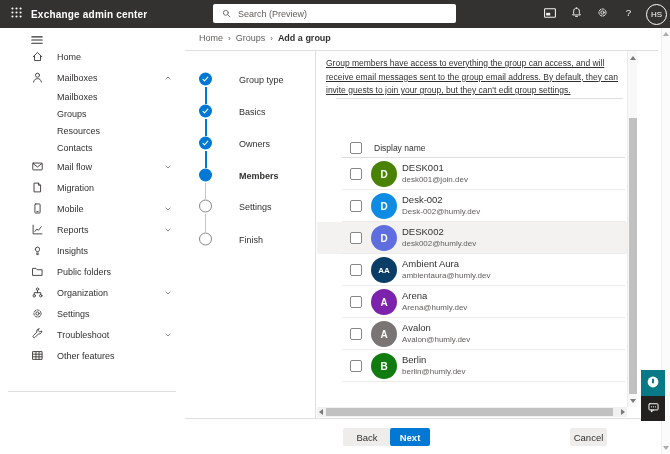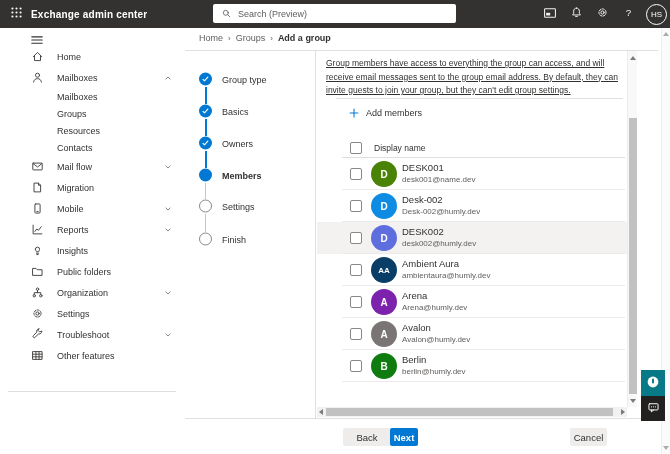--- a/index.html
+++ b/index.html
@@ -34,21 +34,21 @@
 
   
   .breadcrumb { position:absolute; left:199px; top:31px; height:14px; display:flex; align-items:center; gap:5px; z-index:4; }
   .crumb { font-size:9px; color:#605e5c; cursor:pointer; }
   .crumb.last { color:#323130; font-weight:700; cursor:default; }
   .crumb-sep { font-size:8px; color:#605e5c; }
 
   
   .card { position:absolute; left:185px; top:50px; width:473px; height:369px; background:#fff; border-top:1px solid #e1dfdd; border-bottom:1px solid #e1dfdd; z-index:3; }
   .stepper { position:absolute; left:0; top:0; bottom:0; width:131px; border-right:1px solid #e1dfdd; }
-  .step { position:absolute; left:0; display:flex; align-items:center; gap:10px; transform:translateY(-50%); cursor:pointer; }
+  .step { position:absolute; left:0; display:flex; align-items:center; gap:27px; transform:translateY(-50%); cursor:pointer; }
   .step-circle { width:13px; height:13px; border-radius:50%; margin-left:14px; display:flex; align-items:center; justify-content:center; flex-shrink:0; background:#fff; }
   .step-circle.done, .step-circle.current { background:#0078d4; }
   .step-circle.upcoming { border:1px solid #8a8886; }
   .step-label { font-size:9px; color:#323130; white-space:nowrap; }
   .step-label.current { font-weight:700; }
   .step-seg { position:absolute; left:19.5px; width:2px; }
   .step-seg.blue { background:#0078d4; }
   .step-seg.gray { background:#c8c6c4; width:1px; margin-left:.5px; }
 
   
@@ -84,21 +84,21 @@
   .arr-down  { border-left:3px solid transparent; border-right:3px solid transparent; border-top:4px solid #7a7a7a; }
   .arr-left  { border-top:3px solid transparent; border-bottom:3px solid transparent; border-right:4px solid #7a7a7a; }
   .arr-right { border-top:3px solid transparent; border-bottom:3px solid transparent; border-left:4px solid #7a7a7a; }
   .pagescroll { position:absolute; right:0; top:28px; width:9px; bottom:0; background:#fbfbfb; border-left:1px solid #eeeeee; z-index:20; }
 
   
   .btn { position:absolute; top:428px; height:18px; border:none; border-radius:2px; font-family:"Liberation Sans", sans-serif; font-size:9.5px; display:flex; align-items:center; justify-content:center; cursor:pointer; z-index:4; }
   .btn.sec { background:#efedec; color:#323130; }
   .btn.pri { background:#0078d4; color:#fff; font-weight:700; }
   #btn-back { left:343px; width:48px; }
-  #btn-next { left:390px; width:28px; }
+  #btn-next { left:390px; width:40px; }
   #btn-cancel { left:570px; width:37px; }
 
   
   .widget { position:absolute; left:641px; width:24px; border:none; display:flex; align-items:center; justify-content:center; cursor:pointer; z-index:40; padding:0; }
   #widget-help { top:370px; height:26px; background:#077987; }
   #widget-feedback { top:396px; height:25px; background:#23211f; color:#fff; }
 </style>
 </head>
 <body>
 
@@ -384,41 +384,33 @@
         <span class="step-seg gray" style="top: 162.5px; height: 18px;"></span>
         <div class="step" style="top: 188px;">
     <span class="step-circle upcoming"></span>
     <span class="step-label">Finish</span>
   </div>
       </div>
 
     <section class="panel">
       <p class="desc">Group members have access to everything the group can access, and will receive email messages sent to the group email address. By default, they can invite guests to join your group, but they can't edit group settings.</p>
       <div class="divider1"></div>
-      <button class="add-members">
-        <span class="plus">
-            <svg width="12" height="12" viewBox="0 0 16 16" fill="none" stroke="currentColor" stroke-width="1.2" stroke-linecap="round" stroke-linejoin="round">
-              <path d="M8 2.8v10.4M2.8 8h10.4" stroke-width="1.4"></path>
-            </svg>
-          </span>
-        <span class="alabel">Add members</span>
-      </button>
 
       <div class="tablewrap">
         <div class="thead">
           <span class="cb"></span>
           <span class="thead-label">Display name</span>
           <span class="thead-border"></span>
         </div>
         <div id="rows">
             <div class="mrow">
     <span class="cb"></span>
     <span class="avatar" style="background: rgb(73, 130, 5);">D</span>
     <span class="mname">DESK001</span>
-    <span class="memail">desk001@name.dev</span>
+    <span class="memail">desk001@join.dev</span>
     <span class="rowline"></span>
   </div>
             <div class="mrow">
     <span class="cb"></span>
     <span class="avatar" style="background: rgb(14, 140, 228);">D</span>
     <span class="mname">Desk-002</span>
     <span class="memail">Desk-002@humly.dev</span>
     <span class="rowline"></span>
   </div>
             <div class="mrow hl">

